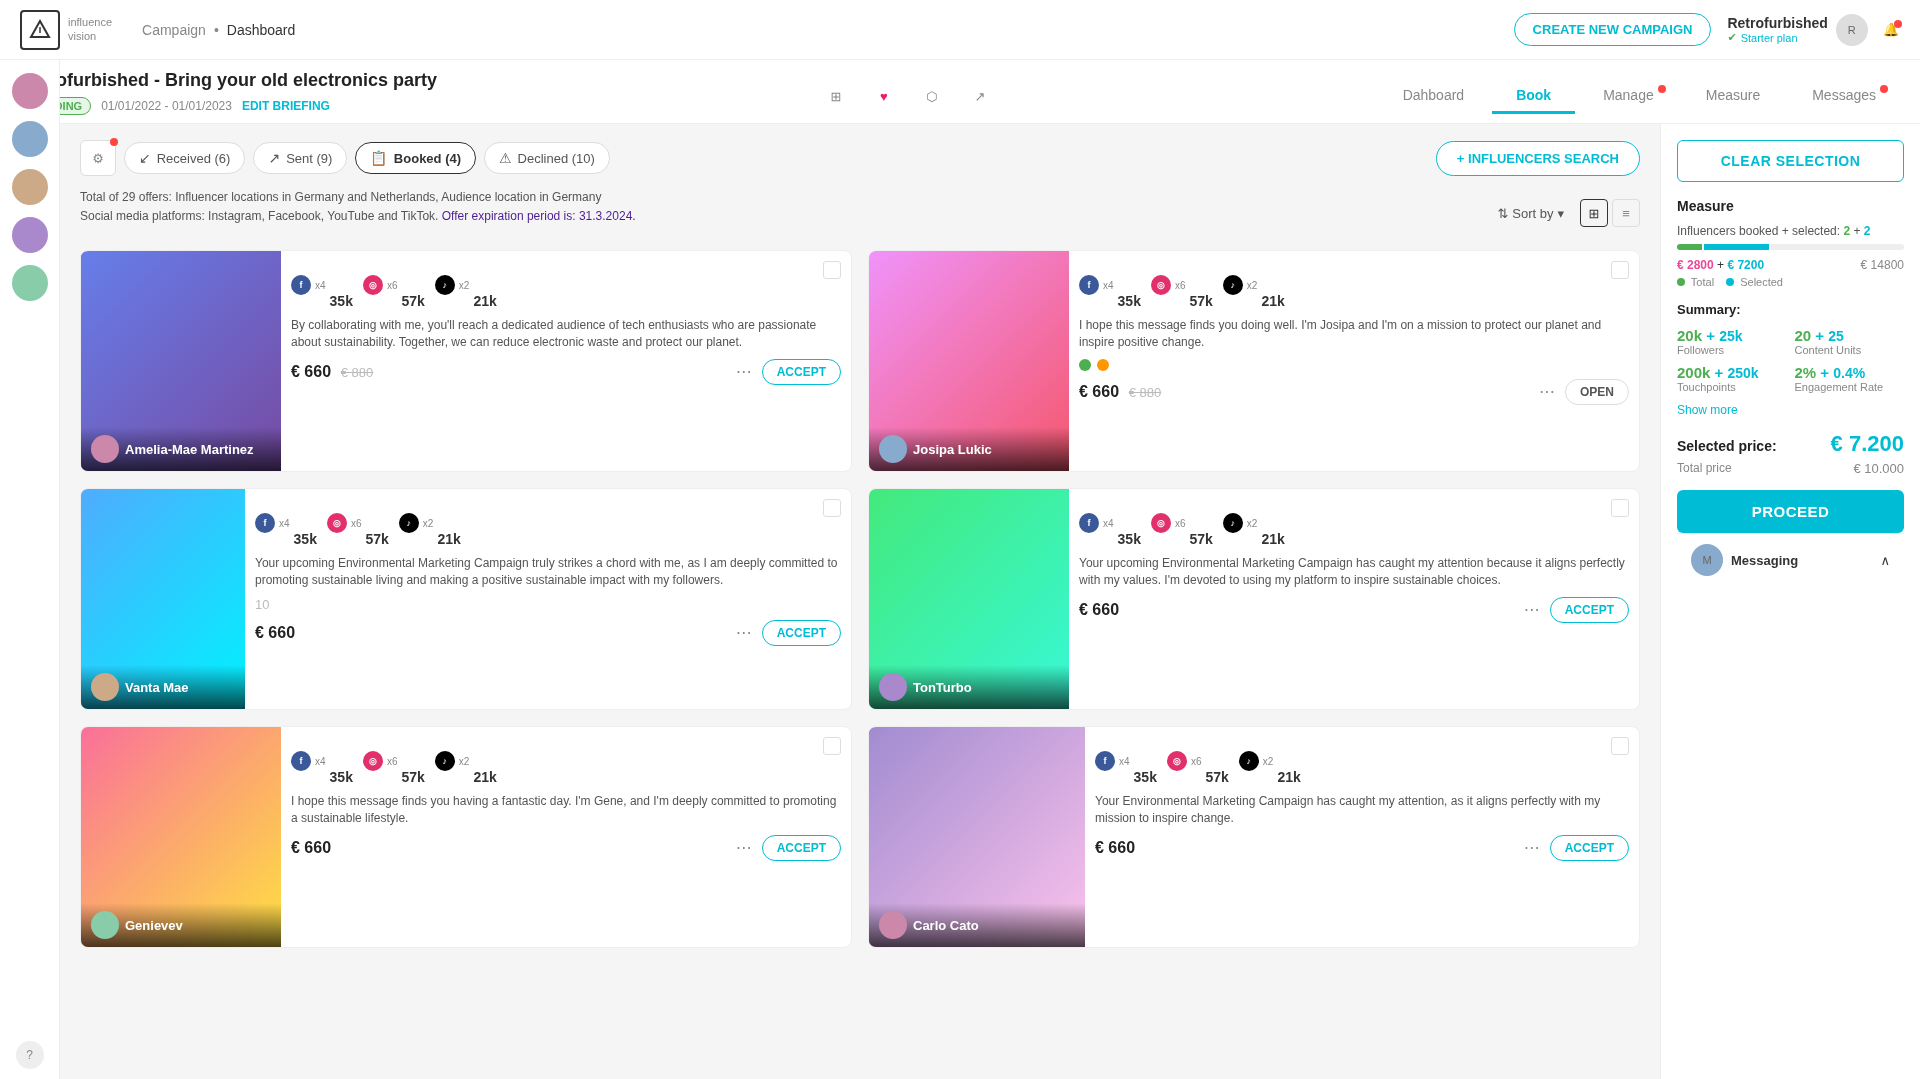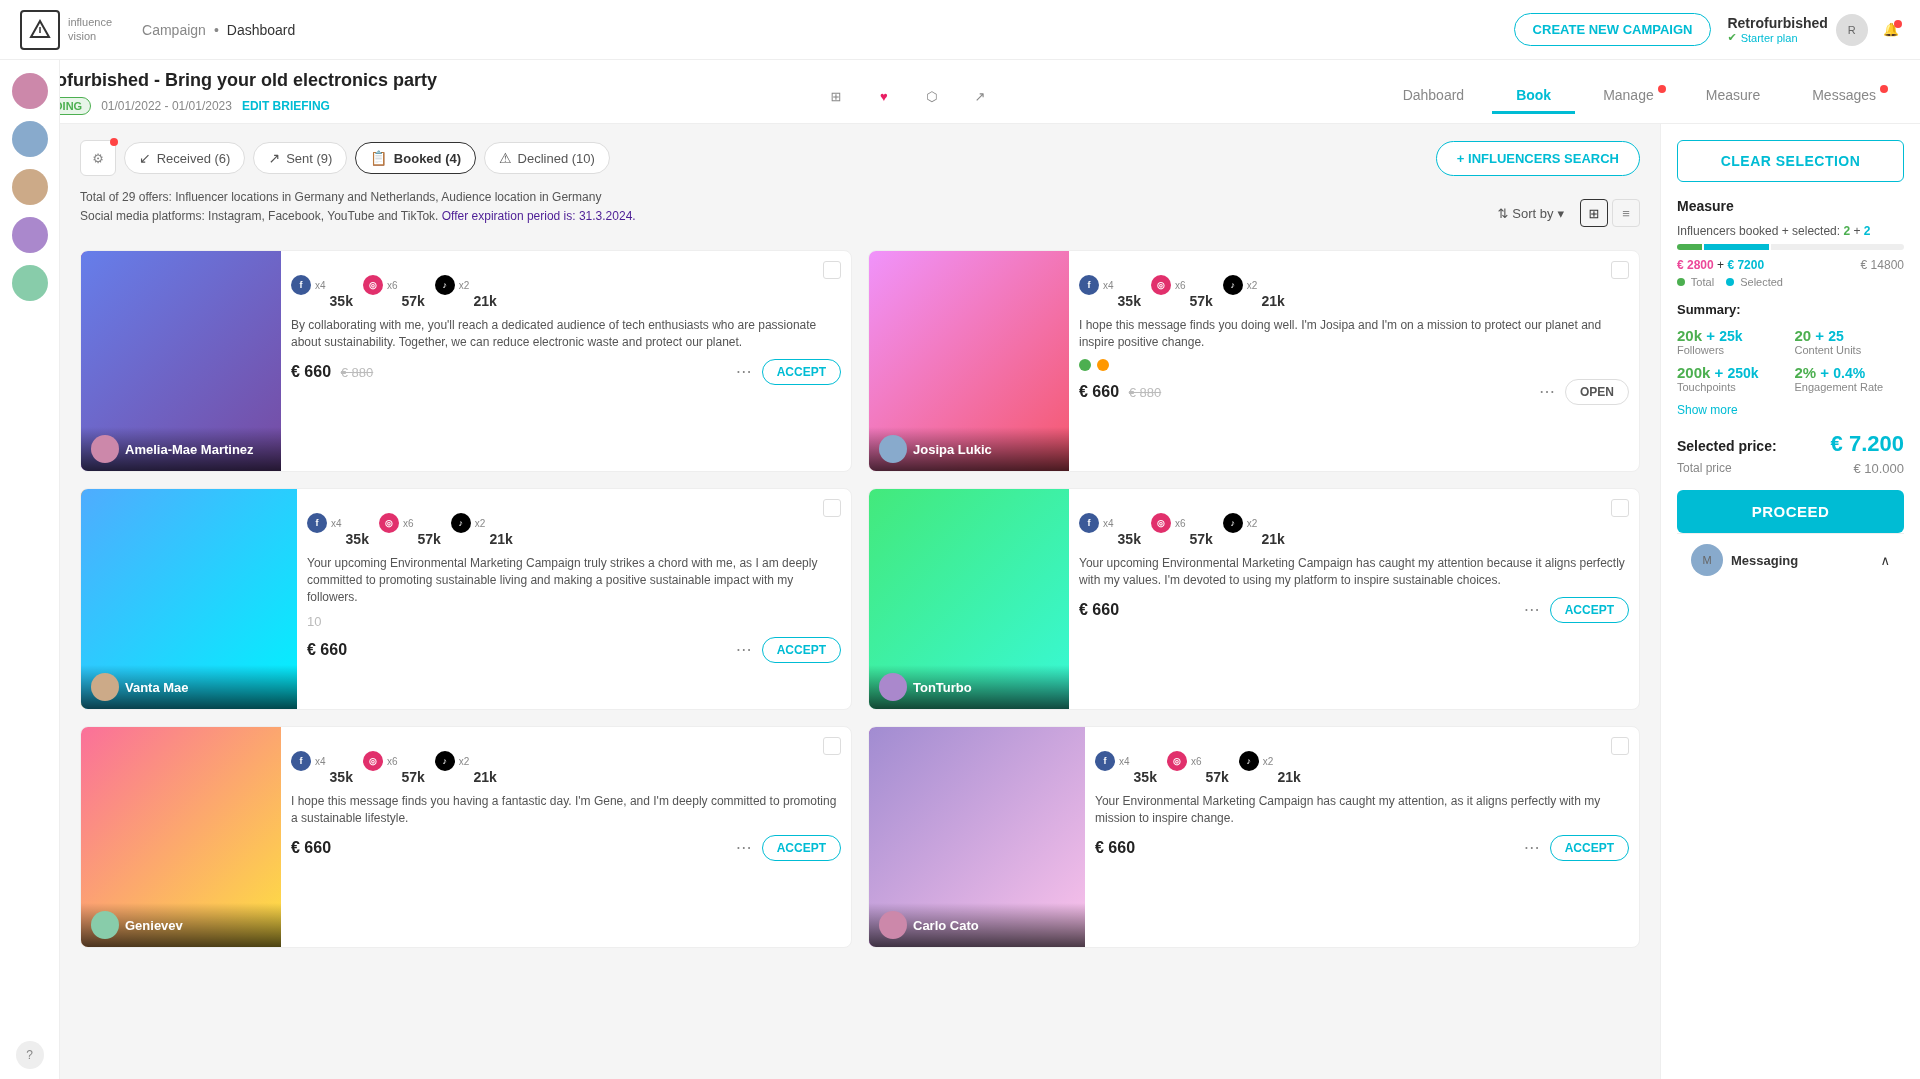--- a/index.html
+++ b/index.html
@@ -366,21 +366,21 @@
               </div>
             </div>
           </div>
         </div>
         <div class="card-checkbox"></div>
       </div>
 
       <div class="influencer-card">
         <div class="card-left-border border-orange"></div>
         <div style="display:flex;">
-          <div style="width:216px;flex-shrink:0;position:relative;">
+          <div style="width:164px;flex-shrink:0;position:relative;">
             <div class="card-left">
               <div class="img-placeholder img-placeholder-3" style="width:100%;height:100%;"></div>
               <div class="card-overlay">
                 <div style="display:flex;align-items:center;">
                   <div class="avatar-corner" style="background:#ca8;"></div>
                   <span class="influencer-name">Vanta Mae</span>
                 </div>
               </div>
             </div>
           </div>

